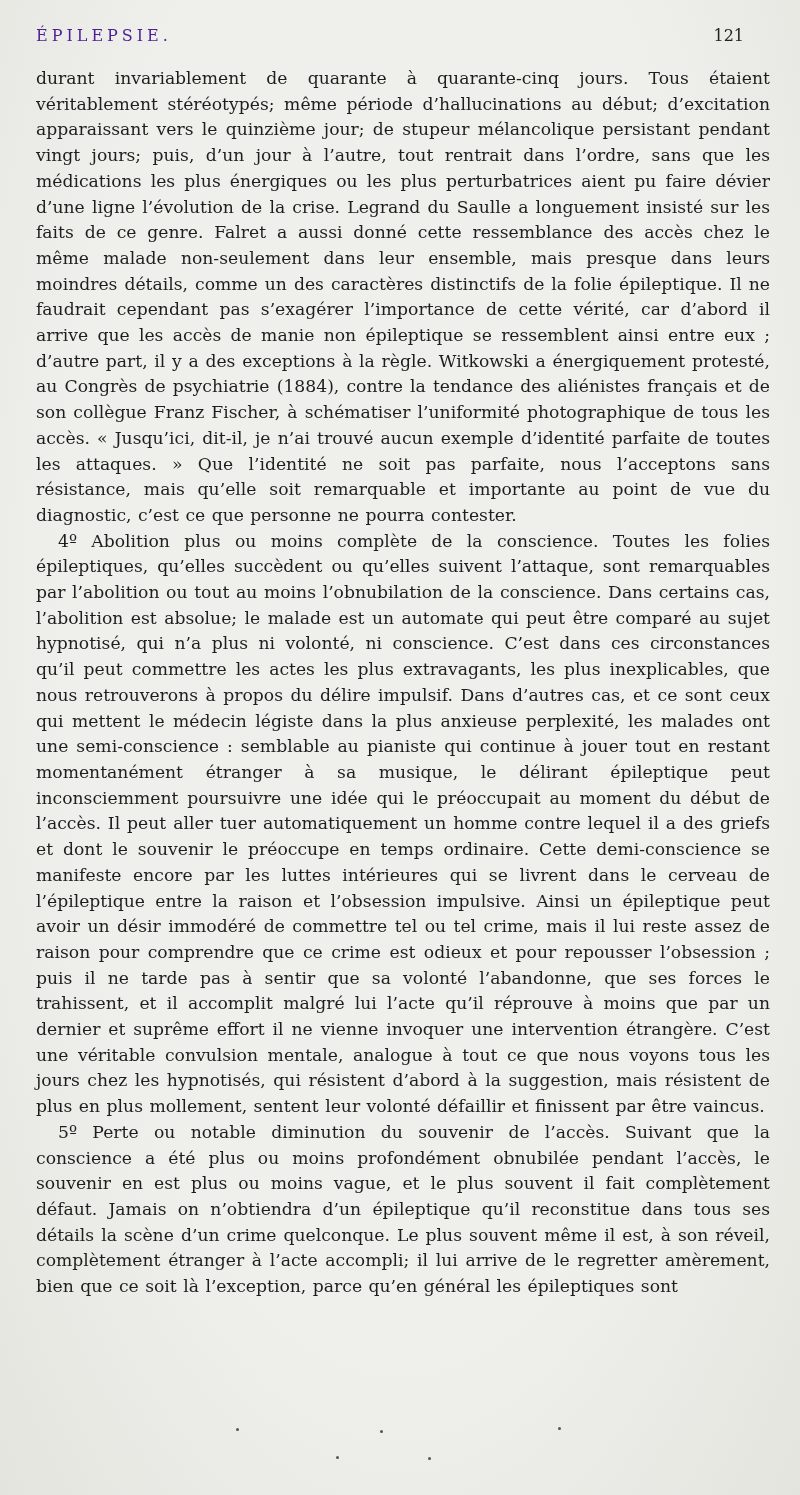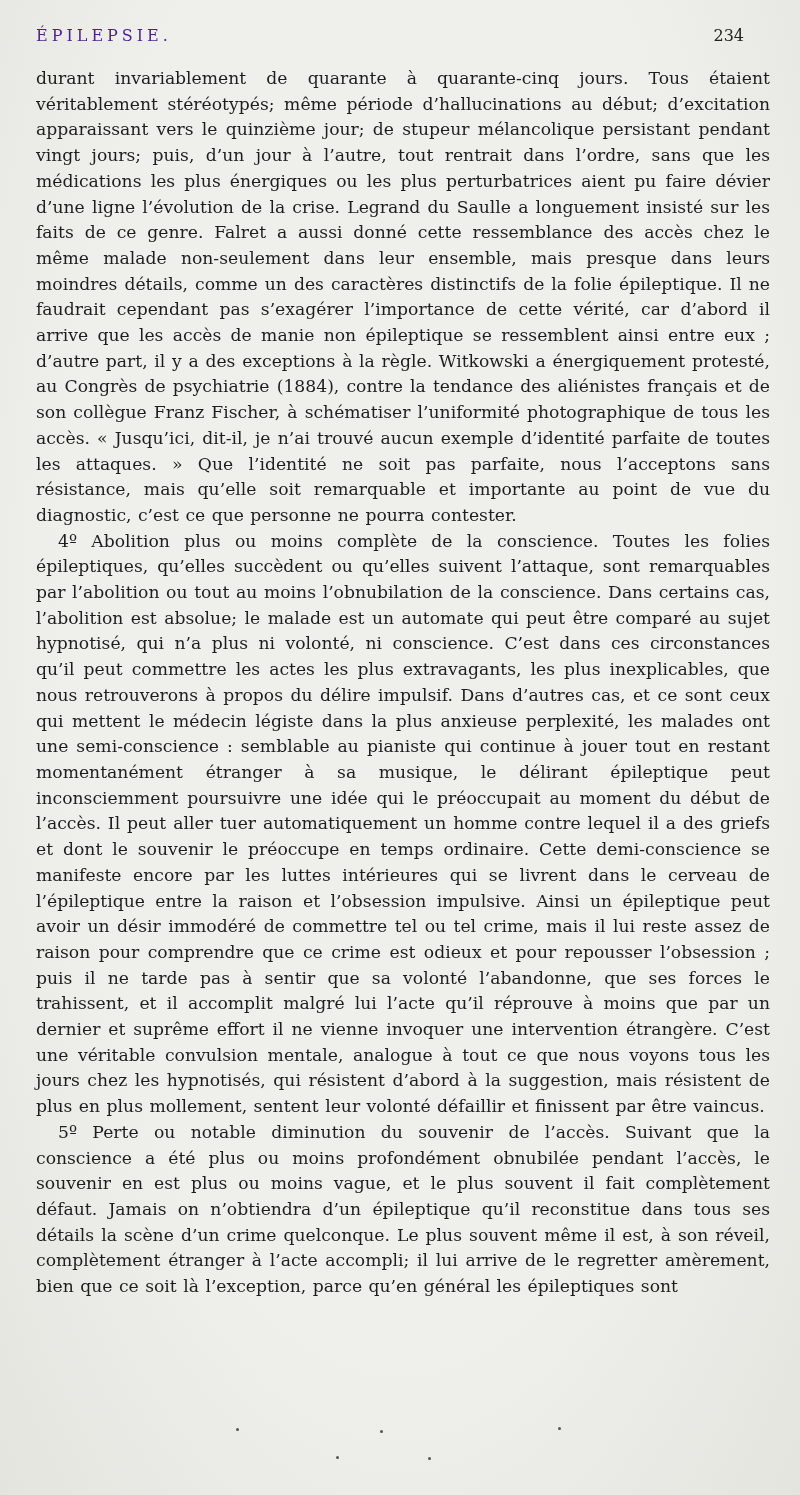--- a/index.html
+++ b/index.html
@@ -61,21 +61,21 @@
     border-radius: 50%;
   }
 </style>
 </head>
 <body>
 
 <div class="page">
 
   <div class="header">
     <div class="running-title">ÉPILEPSIE.</div>
-    <div class="page-number">234</div>
+    <div class="page-number">121</div>
   </div>
 
   <div class="body-text">
     <p><span>durant invariablement de quarante à quarante-cinq jours. Tous étaient véritablement stéréotypés; même période d’hallucinations au début; d’excitation apparaissant vers le quinzième jour; de stupeur mélancolique persistant pendant vingt jours; puis, d’un jour à l’autre, tout rentrait dans l’ordre, sans que les médications les plus énergiques ou les plus perturbatrices aient pu faire dévier d’une ligne l’évolution de la crise. Legrand du Saulle a longuement insisté sur les faits de ce genre. Falret a aussi donné cette ressemblance des accès chez le même malade non-seulement dans leur ensemble, mais presque dans leurs moindres détails, comme un des caractères distinctifs de la folie épileptique. Il ne faudrait cependant pas s’exagérer l’importance de cette vérité, car d’abord il arrive que les accès de manie non épileptique se ressemblent ainsi entre eux ; d’autre part, il y a des exceptions à la règle. Witkowski a énergiquement protesté, au Congrès de psychiatrie (1884), contre la tendance des aliénistes français et de son collègue Franz Fischer, à schématiser l’uniformité photographique de tous les accès. « Jusqu’ici, dit-il, je n’ai trouvé aucun exemple d’identité </span><span class="italic">parfaite</span><span> de toutes les attaques. » Que l’identité ne soit pas </span><span class="italic">parfaite,</span><span> nous l’acceptons sans résistance, mais qu’elle soit remarquable et importante au point de vue du diagnostic, c’est ce que personne ne pourra contester.</span></p>
     <p class="indent"><span>4º </span><span class="italic">Abolition plus ou moins complète de la conscience.</span><span> Toutes les folies épileptiques, qu’elles succèdent ou qu’elles suivent l’attaque, sont remarquables par l’abolition ou tout au moins l’obnubilation de la conscience. Dans certains cas, l’abolition est absolue; le malade est un automate qui peut être comparé au sujet hypnotisé, qui n’a plus ni volonté, ni conscience. C’est dans ces circonstances qu’il peut commettre les actes les plus extravagants, les plus inexplicables, que nous retrouverons à propos du délire impulsif. Dans d’autres cas, et ce sont ceux qui mettent le médecin légiste dans la plus anxieuse perplexité, les malades ont une semi-conscience : semblable au pianiste qui continue à jouer tout en restant momentanément étranger à sa musique, le délirant épileptique peut inconsciemment poursuivre une idée qui le préoccupait au moment du début de l’accès. Il peut aller tuer automatiquement un homme contre lequel il a des griefs et dont le souvenir le préoccupe en temps ordinaire. Cette demi-conscience se manifeste encore par les luttes intérieures qui se livrent dans le cerveau de l’épileptique entre la raison et l’obsession impulsive. Ainsi un épileptique peut avoir un désir immodéré de commettre tel ou tel crime, mais il lui reste assez de raison pour comprendre que ce crime est odieux et pour repousser l’obsession ; puis il ne tarde pas à sentir que sa volonté l’abandonne, que ses forces le trahissent, et il accomplit malgré lui l’acte qu’il réprouve à moins que par un dernier et suprême effort il ne vienne invoquer une intervention étrangère. C’est une véritable convulsion mentale, analogue à tout ce que nous voyons tous les jours chez les hypnotisés, qui résistent d’abord à la suggestion, mais résistent de plus en plus mollement, sentent leur volonté défaillir et finissent par être vaincus.</span></p>
     <p class="indent"><span>5º </span><span class="italic">Perte ou notable diminution du souvenir de l’accès.</span><span> Suivant que la conscience a été plus ou moins profondément obnubilée pendant l’accès, le souvenir en est plus ou moins vague, et le plus souvent il fait complètement défaut. Jamais on n’obtiendra d’un épileptique qu’il reconstitue dans tous ses détails la scène d’un crime quelconque. Le plus souvent même il est, à son réveil, complètement étranger à l’acte accompli; il lui arrive de le regretter amèrement, bien que ce soit là l’exception, parce qu’en général les épileptiques sont</span></p>
   </div>
 
   <div class="artifact" style="left:236px; top:1428px; width:3px; height:3px;"></div>
   <div class="artifact" style="left:380px; top:1430px; width:3px; height:3px;"></div>

